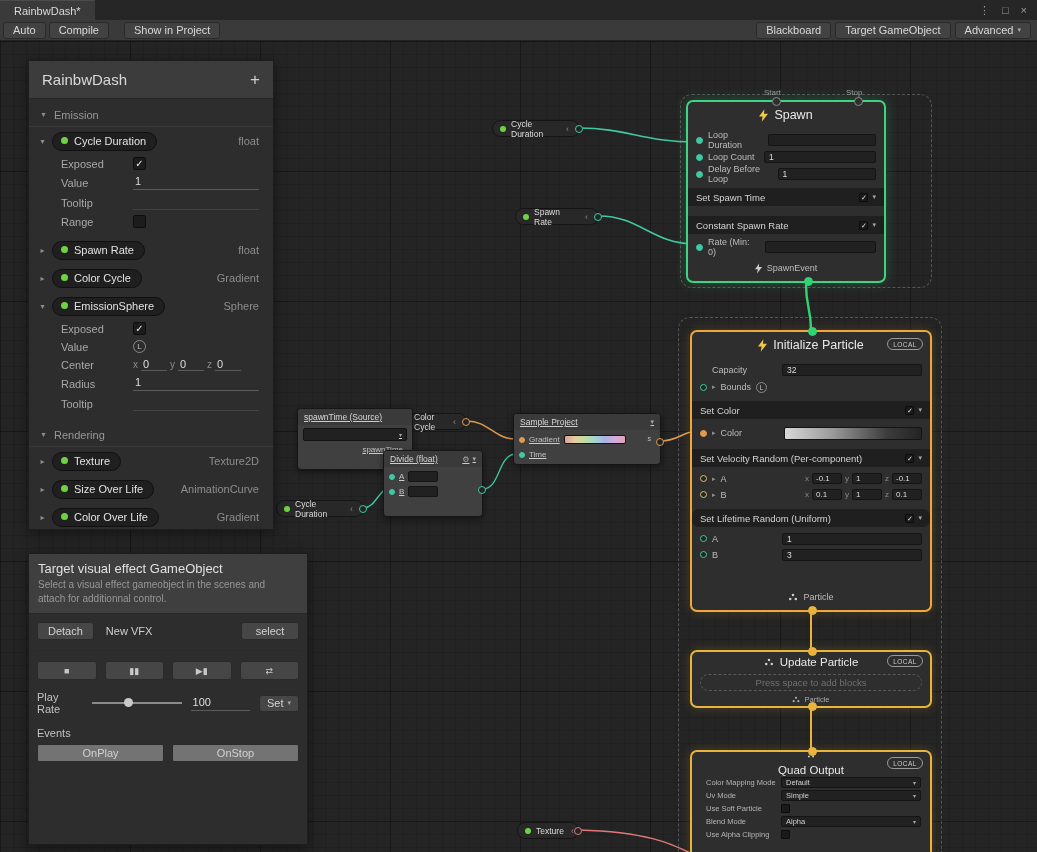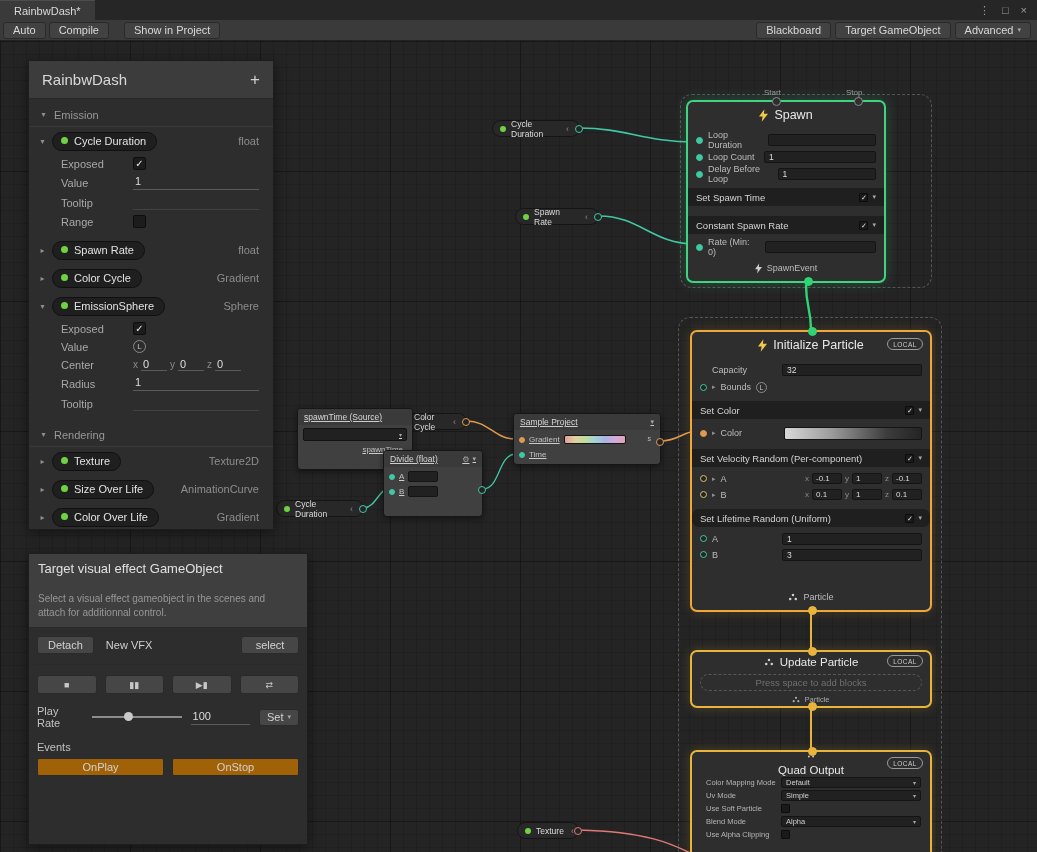--- a/index.html
+++ b/index.html
@@ -56,40 +56,40 @@
   .chk i, .mini-chk i { font-style:normal; }
   .ufield { border-bottom:1px solid #5a5a5a; min-height:15px; font-size:11px; color:#dedede; padding:0 2px; }
   .ufield.empty { border-bottom-color:#424242; }
   .lbadge { width:13px; height:13px; border:1px solid #8a8a8a; border-radius:50%; color:#c0c0c0;
             font-size:8px; display:flex; align-items:center; justify-content:center; }
   .vec3 { display:flex; align-items:center; gap:3px; }
   .axis { color:#8a8a8a; font-size:10px; }
   .vfield { width:26px; border-bottom:1px solid #5a5a5a; font-size:11px; color:#dedede; padding:0 2px; }
 
   .tp-header { background:#3f3f3f; border-bottom:1px solid #292929; padding:7px 9px 8px; }
-  .tp-title { font-size:13px; color:#e0e0e0; margin-bottom:16px; }
+  .tp-title { font-size:13px; color:#e0e0e0; margin-bottom:2px; }
   .tp-sub { font-size:10px; color:#979797; line-height:1.35; width:250px; }
   .tp-body { padding:8px 6px; }
   .btn { background:#464646; border:1px solid #2a2a2a; border-radius:3px; color:#d2d2d2; font-size:11px;
          height:18px; display:inline-flex; align-items:center; justify-content:center; padding:0 10px; font-family:inherit; }
   .tp-attach { display:flex; align-items:center; gap:12px; padding:0 2px 10px; border-bottom:1px solid #2a2a2a; }
   .tp-name { font-size:11px; color:#cfcfcf; }
   .tp-attach .sel { margin-left:auto; width:58px; }
   .tp-playrow { display:flex; gap:8px; padding:10px 2px 4px; }
   .pbtn { flex:1; height:19px; background:#464646; border:1px solid #2a2a2a; border-radius:3px;
           color:#c8c8c8; font-size:9px; display:flex; align-items:center; justify-content:center; font-family:inherit; }
   .tp-raterow { display:flex; align-items:center; gap:9px; padding:7px 2px 2px; font-size:11px; color:#c2c2c2; }
   .slider { position:relative; width:90px; height:12px; flex:none; }
   .slider-track { position:absolute; left:0; right:0; top:5px; height:2px; background:#8b8b8b; }
   .slider-handle { position:absolute; left:32px; top:1px; width:9px; height:9px; border-radius:50%; background:#cacaca; }
   .tp-rate-field { width:62px; }
   .tp-set { margin-left:auto; height:17px; padding:0 7px; gap:4px; }
   .tp-events-label { font-size:11px; color:#c2c2c2; padding:10px 2px 5px; }
   .tp-events { display:grid; grid-template-columns:1fr 1fr; gap:8px; padding:0 2px; }
-  .ev-btn { height:18px; background:#a16207; border:1px solid #2b2b2b; border-radius:2px; color:#d2d2d2;
+  .ev-btn { height:18px; background:#737373; border:1px solid #2b2b2b; border-radius:2px; color:#d2d2d2;
             font-size:11px; display:flex; align-items:center; justify-content:center; font-family:inherit; }
 
   
   .ctx-node { position:absolute; background:#2e2e2e; border-radius:7px; z-index:2; display:flex; flex-direction:column; }
   .ctx-node.spawn { border:2px solid #3fd482; box-shadow:0 0 14px rgba(63,212,130,.28); }
   .ctx-node.init  { border:2px solid #eda73b; box-shadow:0 0 12px rgba(237,167,59,.22); }
   .ctx-node.warm  { border:2px solid #e8b43c; box-shadow:0 0 12px rgba(232,180,60,.22); }
   .ctx-title { position:relative; display:flex; align-items:center; justify-content:center; gap:6px;
                height:26px; font-size:12.5px; color:#e8e8e8; flex:none; }
   .ctx-title.small { height:20px; font-size:11.5px; }

